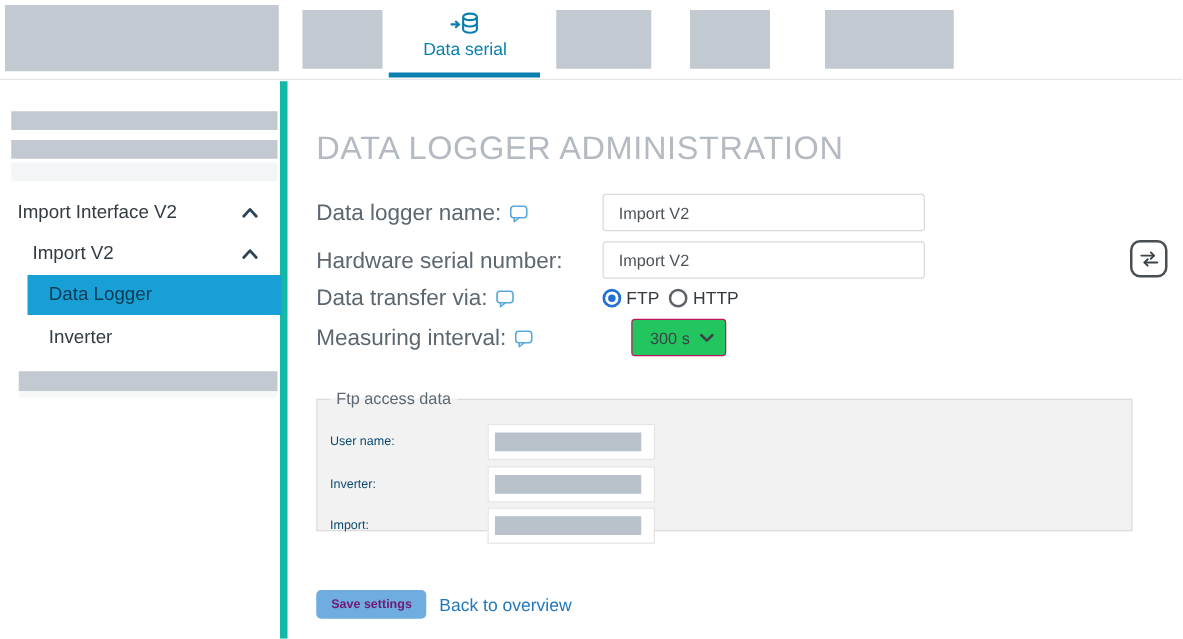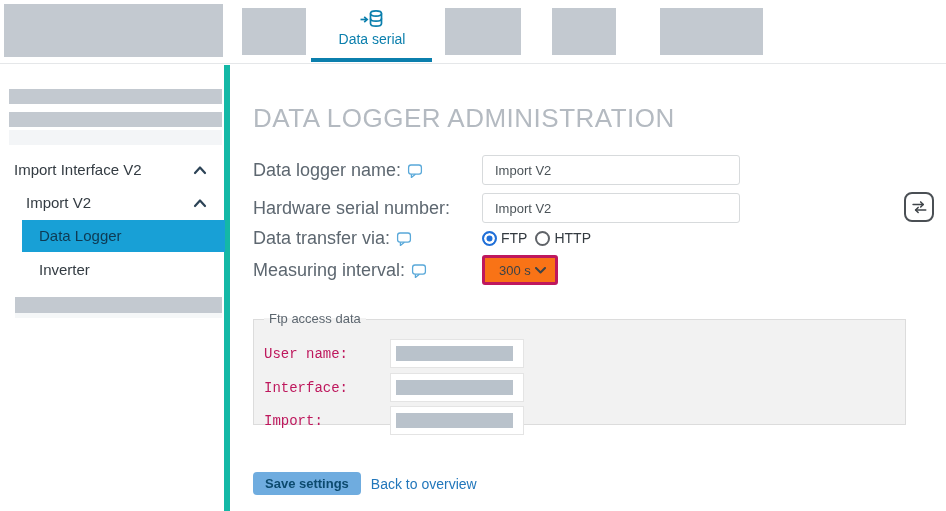--- a/index.html
+++ b/index.html
@@ -45,63 +45,63 @@
   }
 
   
   .main { position:absolute; left:231px; top:65px; width:715px; height:446px; }
   .page-title { position:absolute; left:22px; top:38px; margin:0; font-size:26px; font-weight:400; color:#b4bac1; letter-spacing:0.5px; }
 
   .row { position:absolute; left:22px; display:flex; align-items:center; }
   .row-1 { top:90px;  height:30px; }
   .row-2 { top:128px; height:30px; }
   .row-3 { top:164px; height:18px; }
-  .row-4 { top:190px; height:30px; }
+  .row-4 { top:190px; height:30px;gap:23px; }
   .lbl { width:229px; display:flex; align-items:center; gap:6px; font-size:18px; color:#5d6770; }
   .hint-icon { display:inline-flex; margin-top:2px; }
 
   .txt-input {
     width:258px; height:30px; border:1px solid #d7dadc; border-radius:3px;
     padding:0 12px; font-size:13px; color:#4b5358; font-family:"Liberation Sans", sans-serif;
     background:#fff; outline:none;
   }
 
   .radio-group { display:flex; align-items:center; gap:8px; }
   .radio-opt { display:flex; align-items:center; gap:4px; cursor:pointer; }
   .radio-dot { width:15px; height:15px; border-radius:50%; background:#fff; border:2px solid #5f6368; }
   .radio-dot.checked { border:2px solid #2170d8; background:#2170d8; box-shadow:inset 0 0 0 2.5px #fff; }
   .radio-label { font-size:14px; color:#333a40; }
 
   .select-box {
-    width:76px; height:30px; border:3px solid #be185d; border-radius:3px; background:#f97316;
+    width:76px; height:30px; border:1px solid #be185d; border-radius:3px; background:#22c55e;
     display:flex; align-items:center; justify-content:space-between; padding:0 9px 0 14px;
     font-size:13px; color:#3c4348; cursor:pointer;
   }
 
   .swap-btn {
     position:absolute; left:673px; top:127px; width:30px; height:30px;
     border:2px solid #4a4f54; border-radius:8px; background:#fff;
     display:flex; align-items:center; justify-content:center; cursor:pointer;
   }
 
   .fieldset { position:absolute; left:22px; top:254px; width:653px; height:106px; background:#f2f2f2; border:1px solid #dcdcdc; }
   .legend {
     position:absolute; top:-9px; left:10px; padding:0 5px; font-size:13px; color:#5d6770;
     background:linear-gradient(#ffffff 50%, #f2f2f2 50%);
   }
   .frow { position:absolute; left:10px; display:flex; align-items:center; height:29px; }
   .fr-1 { top:19px; } .fr-2 { top:53px; } .fr-3 { top:86px; }
-  .flbl { width:126px; font-size:14px; color:#be185d;font-family:Liberation Mono, monospace; }
+  .flbl { width:126px; font-size:10px; color:#0c4a6e; }
   .fbox { width:134px; height:29px; background:#fff; border:1px solid #e4e4e4; display:flex; align-items:center; padding-left:5px; }
   .fbar { width:117px; height:15px; background:#b9c2cb; }
 
   .actions { position:absolute; left:22px; top:407px; display:flex; align-items:center; }
   .save-btn {
-    height:23px; padding:0 12px; background:#6facdf; color:#0c4a6e; border:none; border-radius:4px;
-    font-size:13px; font-weight:bold; font-family:"Liberation Sans", sans-serif; cursor:pointer; line-height:23px;
+    height:23px; padding:0 12px; background:#6facdf; color:#701a75; border:none; border-radius:4px;
+    font-size:10px; font-weight:bold; font-family:"Liberation Sans", sans-serif; cursor:pointer; line-height:23px;
   }
   .back-link { margin-left:10px; font-size:14px; color:#2277bb; text-decoration:none; cursor:pointer; }
 
   svg { display:block; }
 </style>
 </head>
 <body>
 
 <div class="topbar">
   <div class="logo-block"></div>
@@ -230,21 +230,21 @@
     <span class="legend">Ftp access data</span>
 
     <div class="frow fr-1">
       <span class="flbl">User name:</span>
       <span class="fbox">
         <span class="fbar"></span>
       </span>
     </div>
 
     <div class="frow fr-2">
-      <span class="flbl">Interface:</span>
+      <span class="flbl">Inverter:</span>
       <span class="fbox">
         <span class="fbar"></span>
       </span>
     </div>
 
     <div class="frow fr-3">
       <span class="flbl">Import:</span>
       <span class="fbox">
         <span class="fbar"></span>
       </span>

